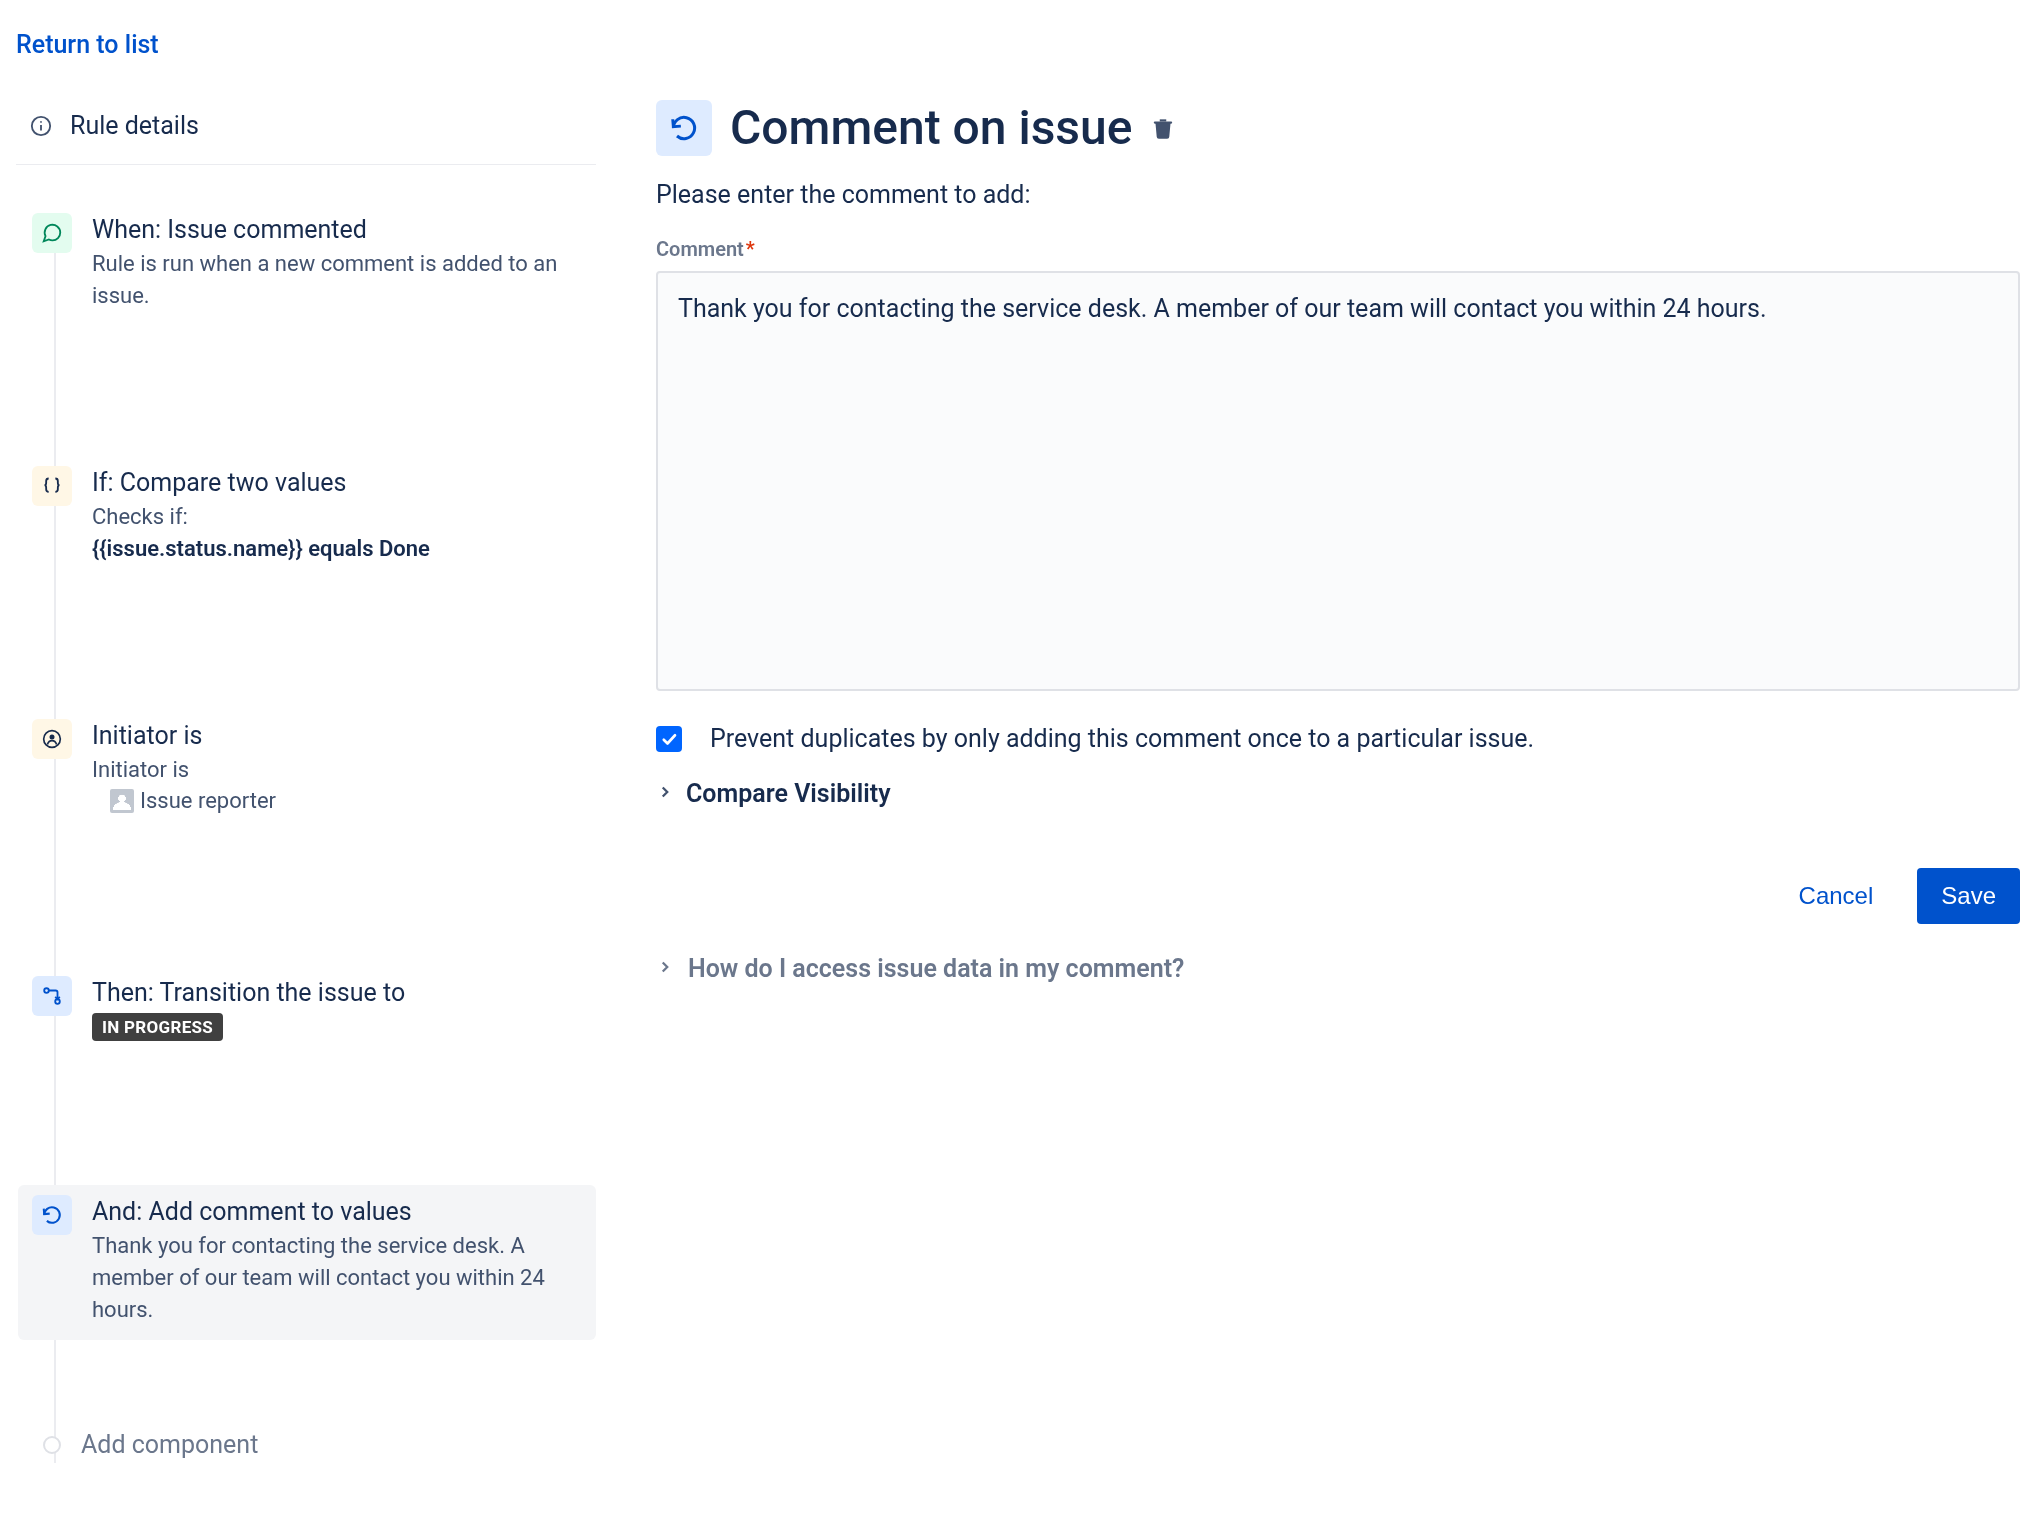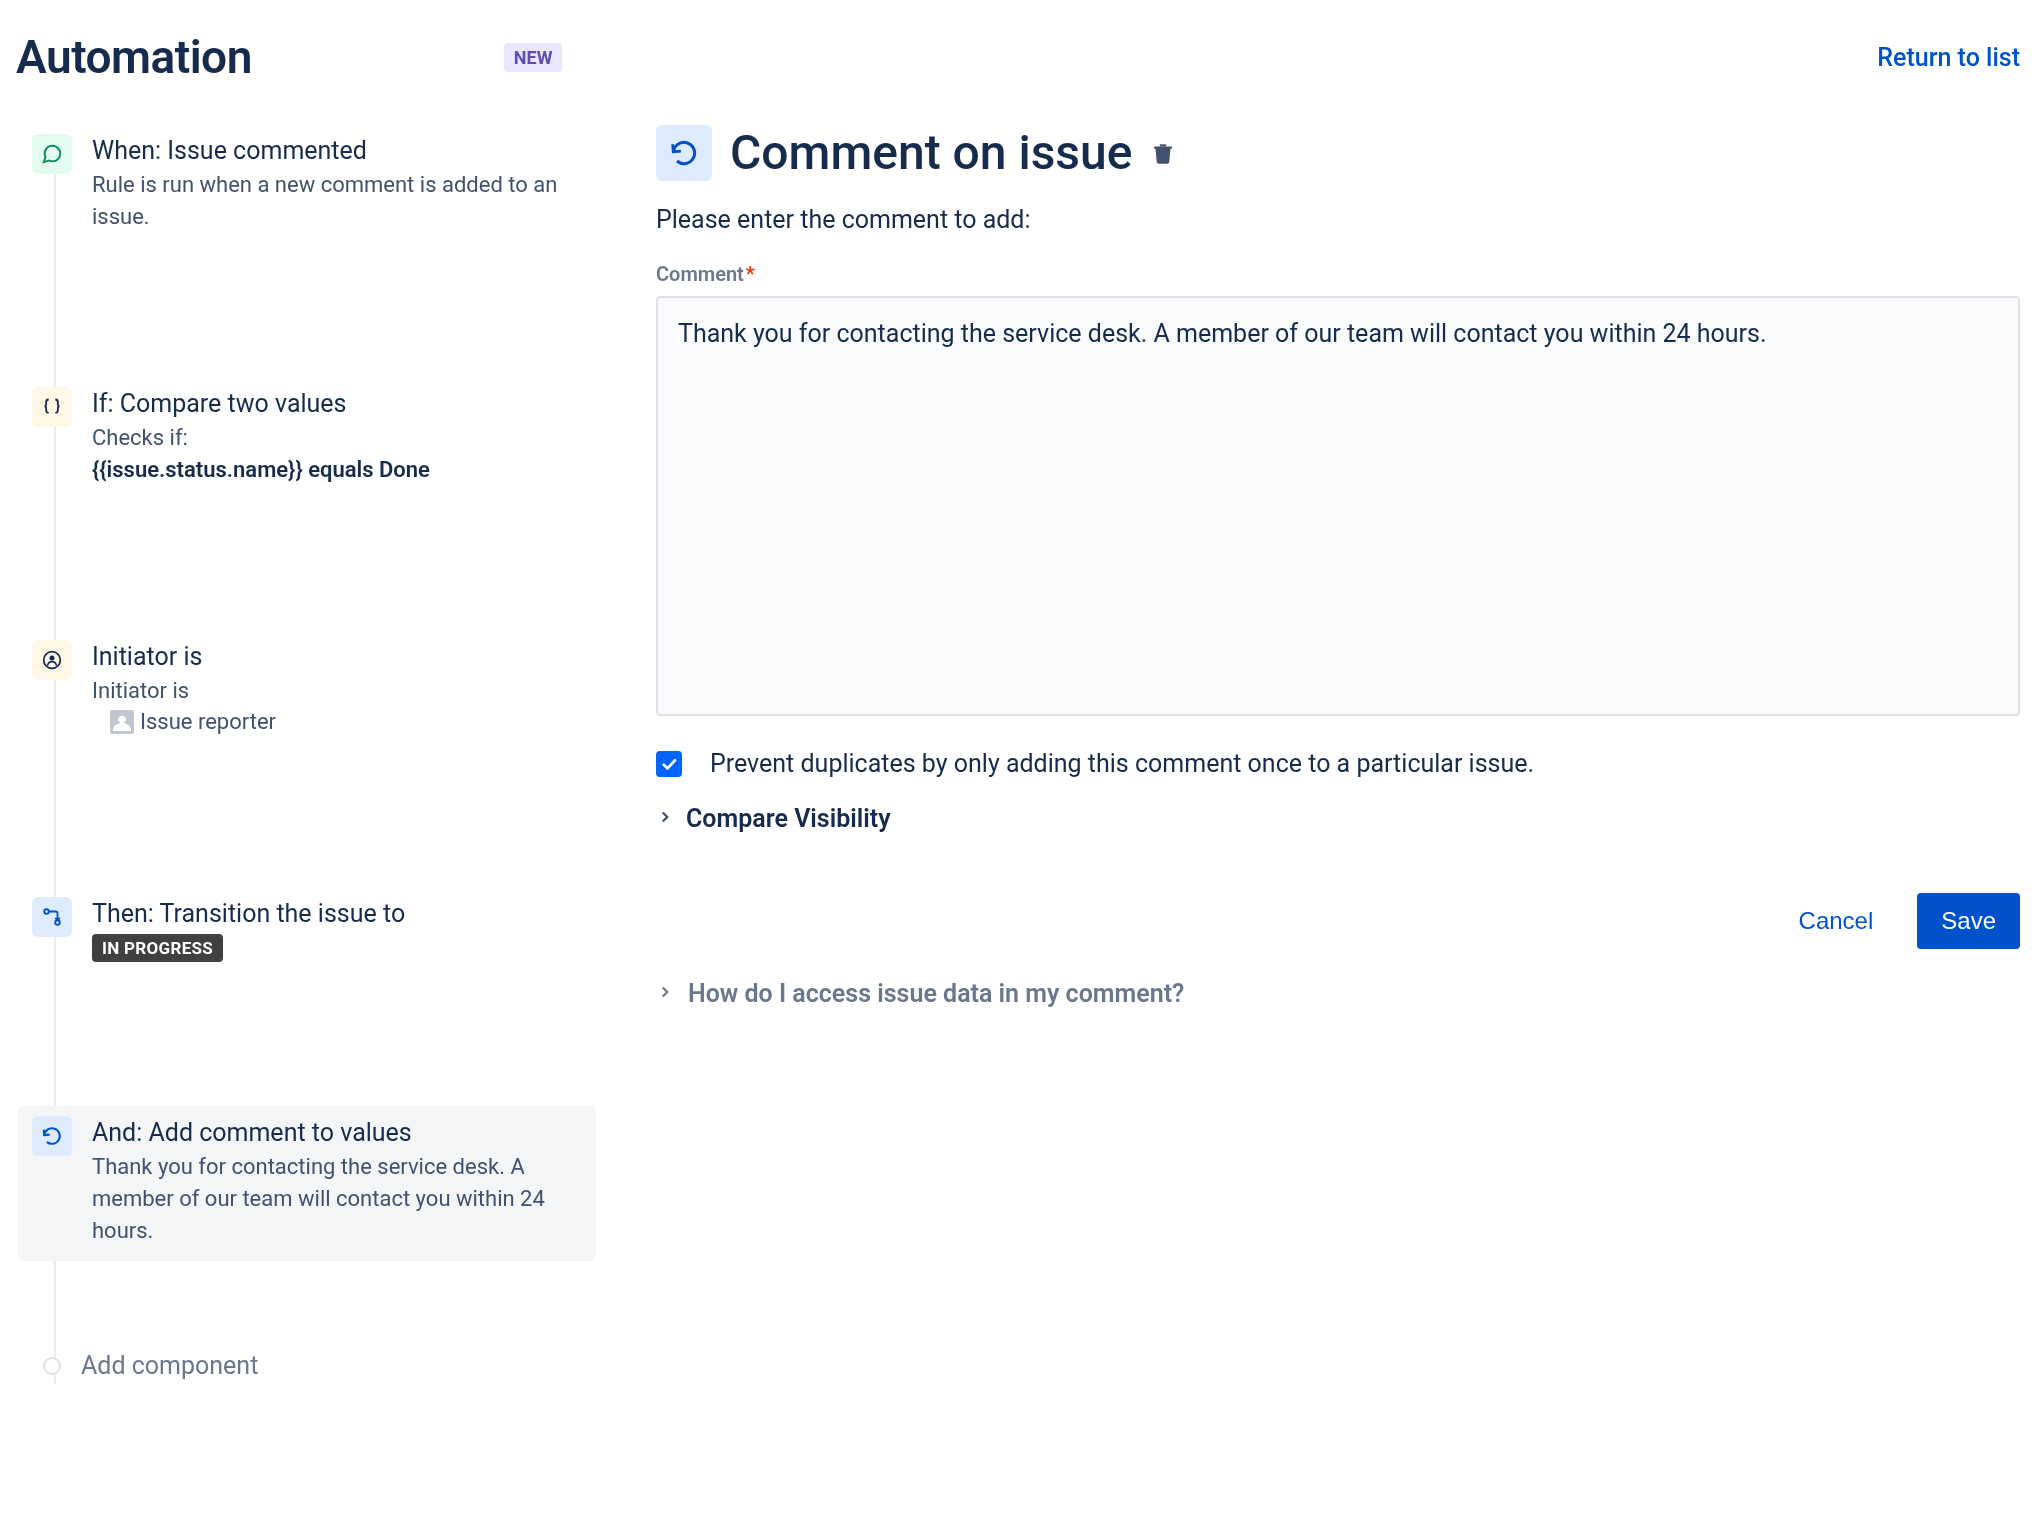--- a/index.html
+++ b/index.html
@@ -268,31 +268,37 @@
   }
   .help-row .chev { color: #6B778C; }
   .help-label { font-size: 25px; font-weight: 600; color: #6B778C; }
 </style>
 </head>
 <body>
 
 <div class="page">
 
   <div class="header-row">
-    <div class="header-left">
-      <h1 class="page-title">Automation</h1>
-      <span class="new-badge">NEW</span>
-    </div>
     <a class="return-link">Return to list</a>
   </div>
 
   <div class="body-row">
 
     <div class="sidebar">
 
+      <div class="rule-details-row">
+        <span class="info-icon">
+          <svg width="22" height="22" viewBox="0 0 24 24" fill="none" stroke="currentColor" stroke-width="2">
+              <circle cx="12" cy="12" r="10"></circle>
+              <line x1="12" y1="11" x2="12" y2="17"></line>
+              <circle cx="12" cy="7.5" r="1" fill="currentColor" stroke="none"></circle>
+            </svg>
+        </span>
+        <span class="rule-details-label">Rule details</span>
+      </div>
 
       <div class="timeline">
         <div class="timeline-line"></div>
 
         <div class="step">
           <div class="step-icon green">
             <svg width="22" height="22" viewBox="0 0 24 24" fill="none" stroke="currentColor" stroke-width="2">
                 <path d="M21 11.5a8.38 8.38 0 0 1-8.5 8.5 8.5 8.5 0 0 1-3.9-.95L3 21l1.95-5.6A8.5 8.5 0 1 1 21 11.5z"></path>
               </svg>
           </div>

